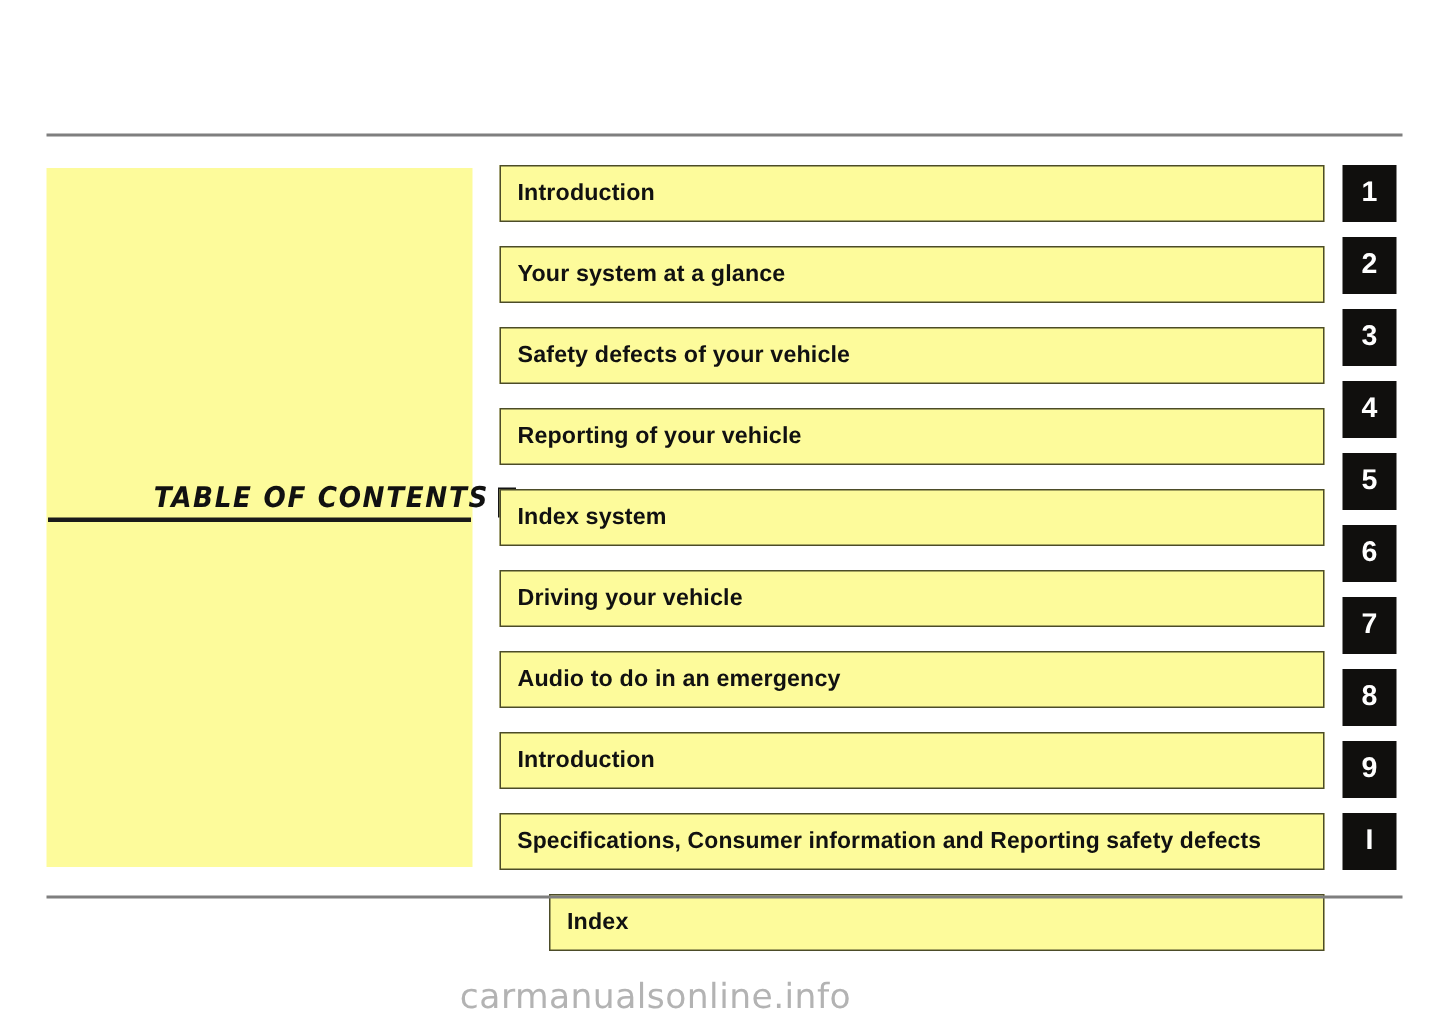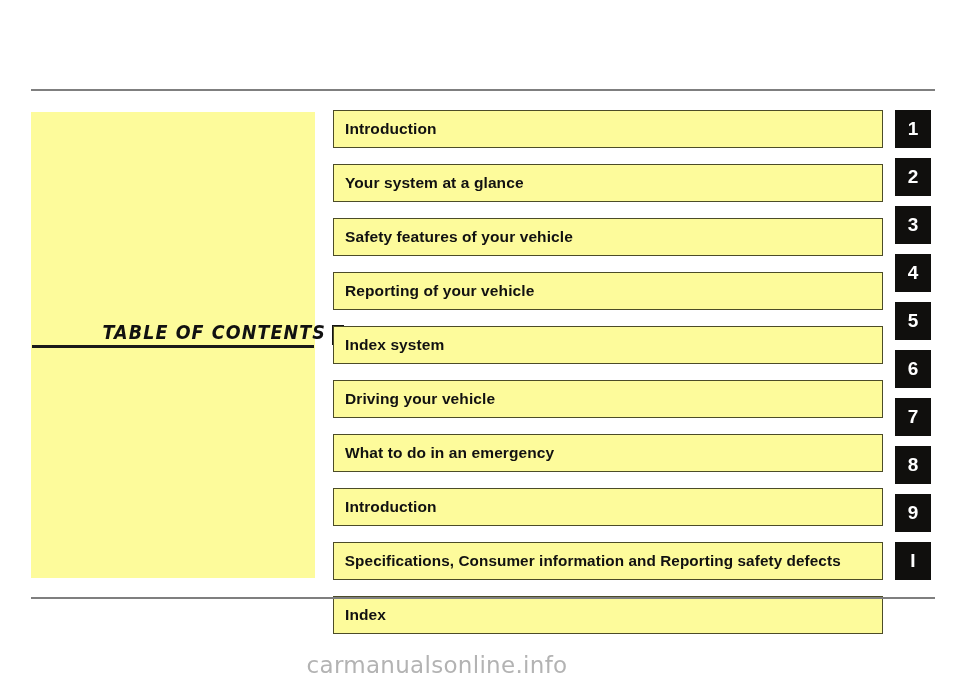--- a/index.html
+++ b/index.html
@@ -85,21 +85,21 @@
   .toc-row {
     position: relative;
     height: 38px;
     margin-bottom: 16px;
     box-sizing: border-box;
     background: #fdfb9b;
     border: 1px solid #4c4c28;
     display: flex;
     align-items: center;
   }
-  .toc-row:last-child { margin-bottom: 0; }
+  .toc-row:last-child { margin-bottom: 0; margin-left: 33px; }
   .toc-row-label {
     padding-left: 11px;
     font-size: 15.5px;
     font-weight: bold;
     color: #111111;
     white-space: nowrap;
     letter-spacing: 0.1px;
   }
   .toc-row.compact .toc-row-label {
     font-size: 15.5px;
@@ -157,33 +157,33 @@
 </div>
 
 <div class="toc-list">
   <div class="toc-row">
     <span class="toc-row-label">Introduction</span>
   </div>
   <div class="toc-row">
     <span class="toc-row-label">Your system at a glance</span>
   </div>
   <div class="toc-row">
-    <span class="toc-row-label">Safety features of your vehicle</span>
+    <span class="toc-row-label">Safety defects of your vehicle</span>
   </div>
   <div class="toc-row">
     <span class="toc-row-label">Reporting of your vehicle</span>
   </div>
   <div class="toc-row">
     <span class="toc-row-label">Index system</span>
   </div>
   <div class="toc-row">
     <span class="toc-row-label">Driving your vehicle</span>
   </div>
   <div class="toc-row">
-    <span class="toc-row-label">What to do in an emergency</span>
+    <span class="toc-row-label">Audio to do in an emergency</span>
   </div>
   <div class="toc-row">
     <span class="toc-row-label">Introduction</span>
   </div>
   <div class="toc-row compact">
     <span class="toc-row-label">Specifications, Consumer information and Reporting safety defects</span>
   </div>
   <div class="toc-row">
     <span class="toc-row-label">Index</span>
   </div>

